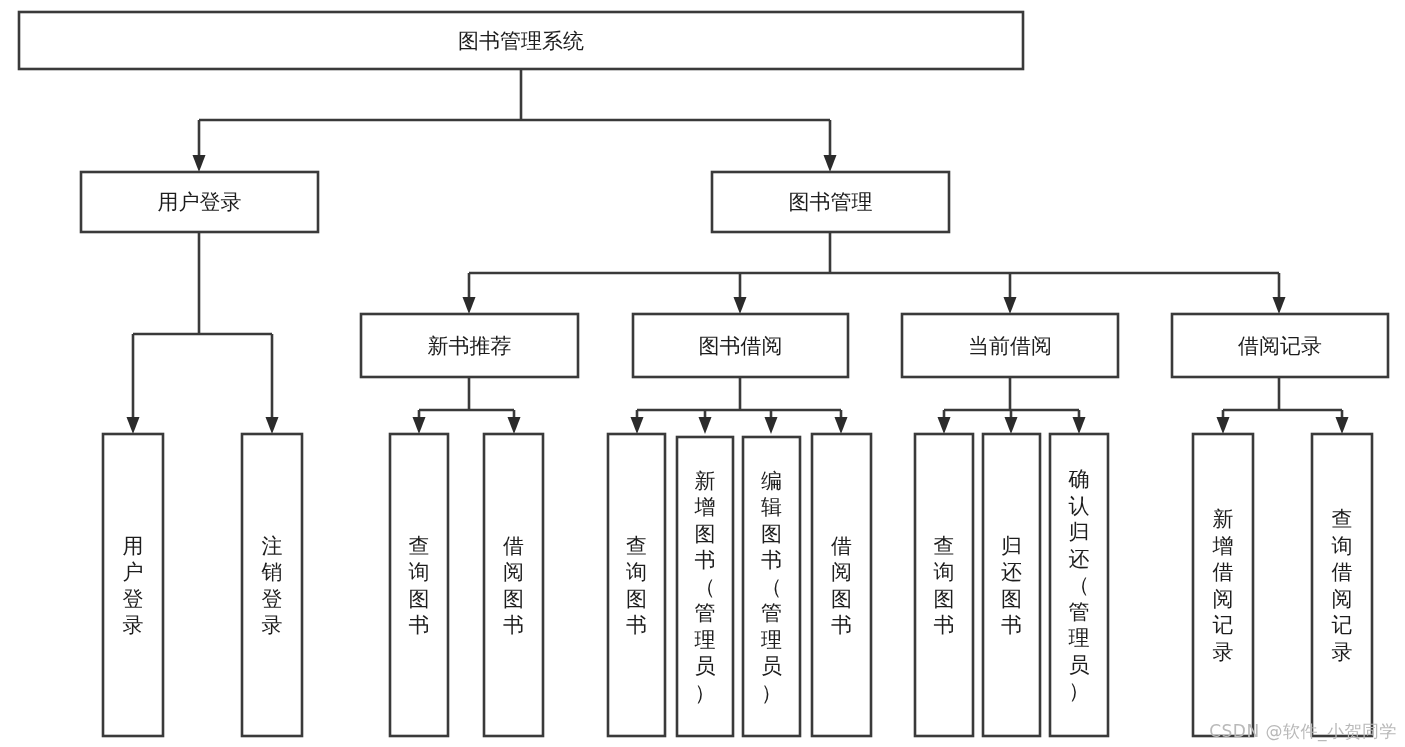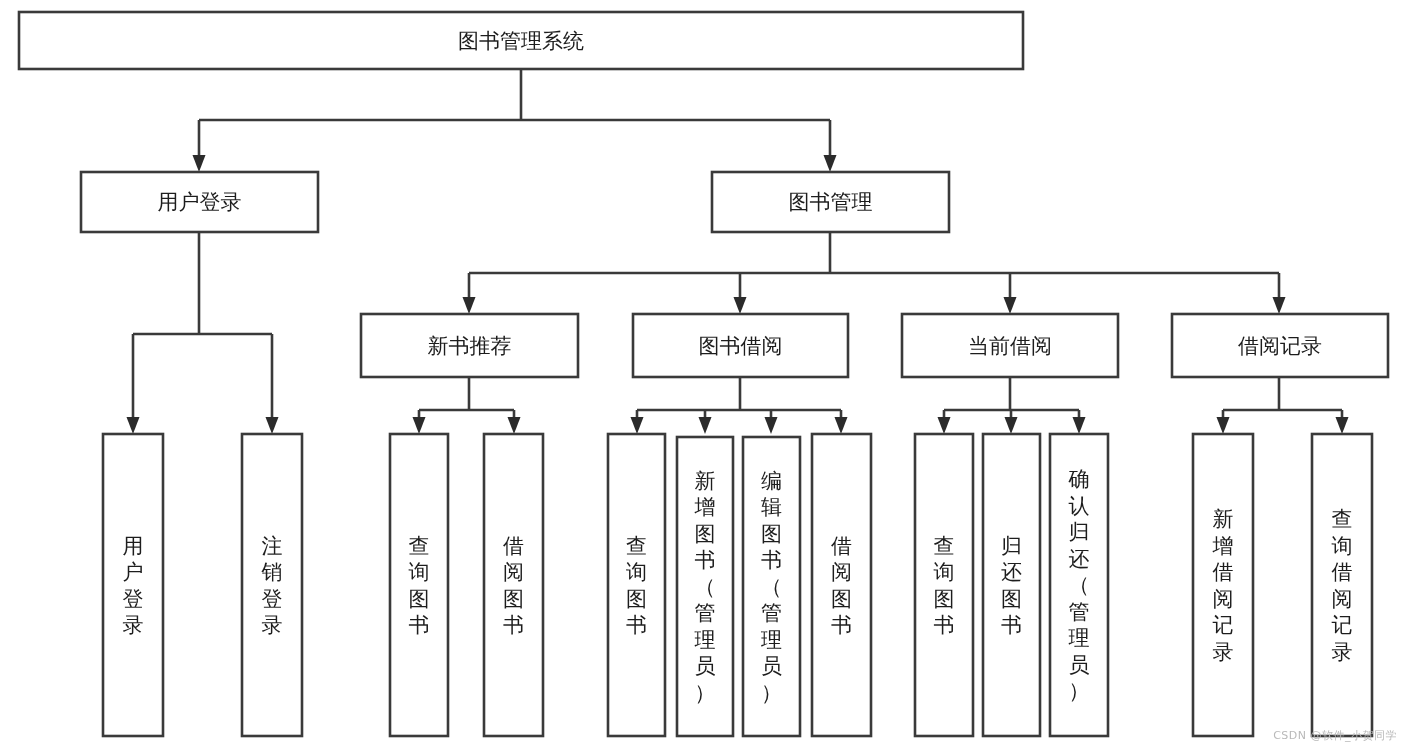--- a/index.html
+++ b/index.html
@@ -54,21 +54,21 @@
     font-family: "DejaVu Sans", "Liberation Sans", sans-serif;
     font-size: 21px;
     fill: #1d1d1d;
     text-anchor: middle;
   }
   .watermark-text {
     position: absolute;
     right: 8px;
     bottom: 4px;
     font-family: "DejaVu Sans", "Liberation Sans", sans-serif;
-    font-size: 11px;
+    font-size: 17px;
     color: #b9b9b9;
     white-space: nowrap;
     letter-spacing: 0.5px;
     user-select: none;
   }
 </style>
 </head>
 <body>
 
 <div id="diagram-root">

